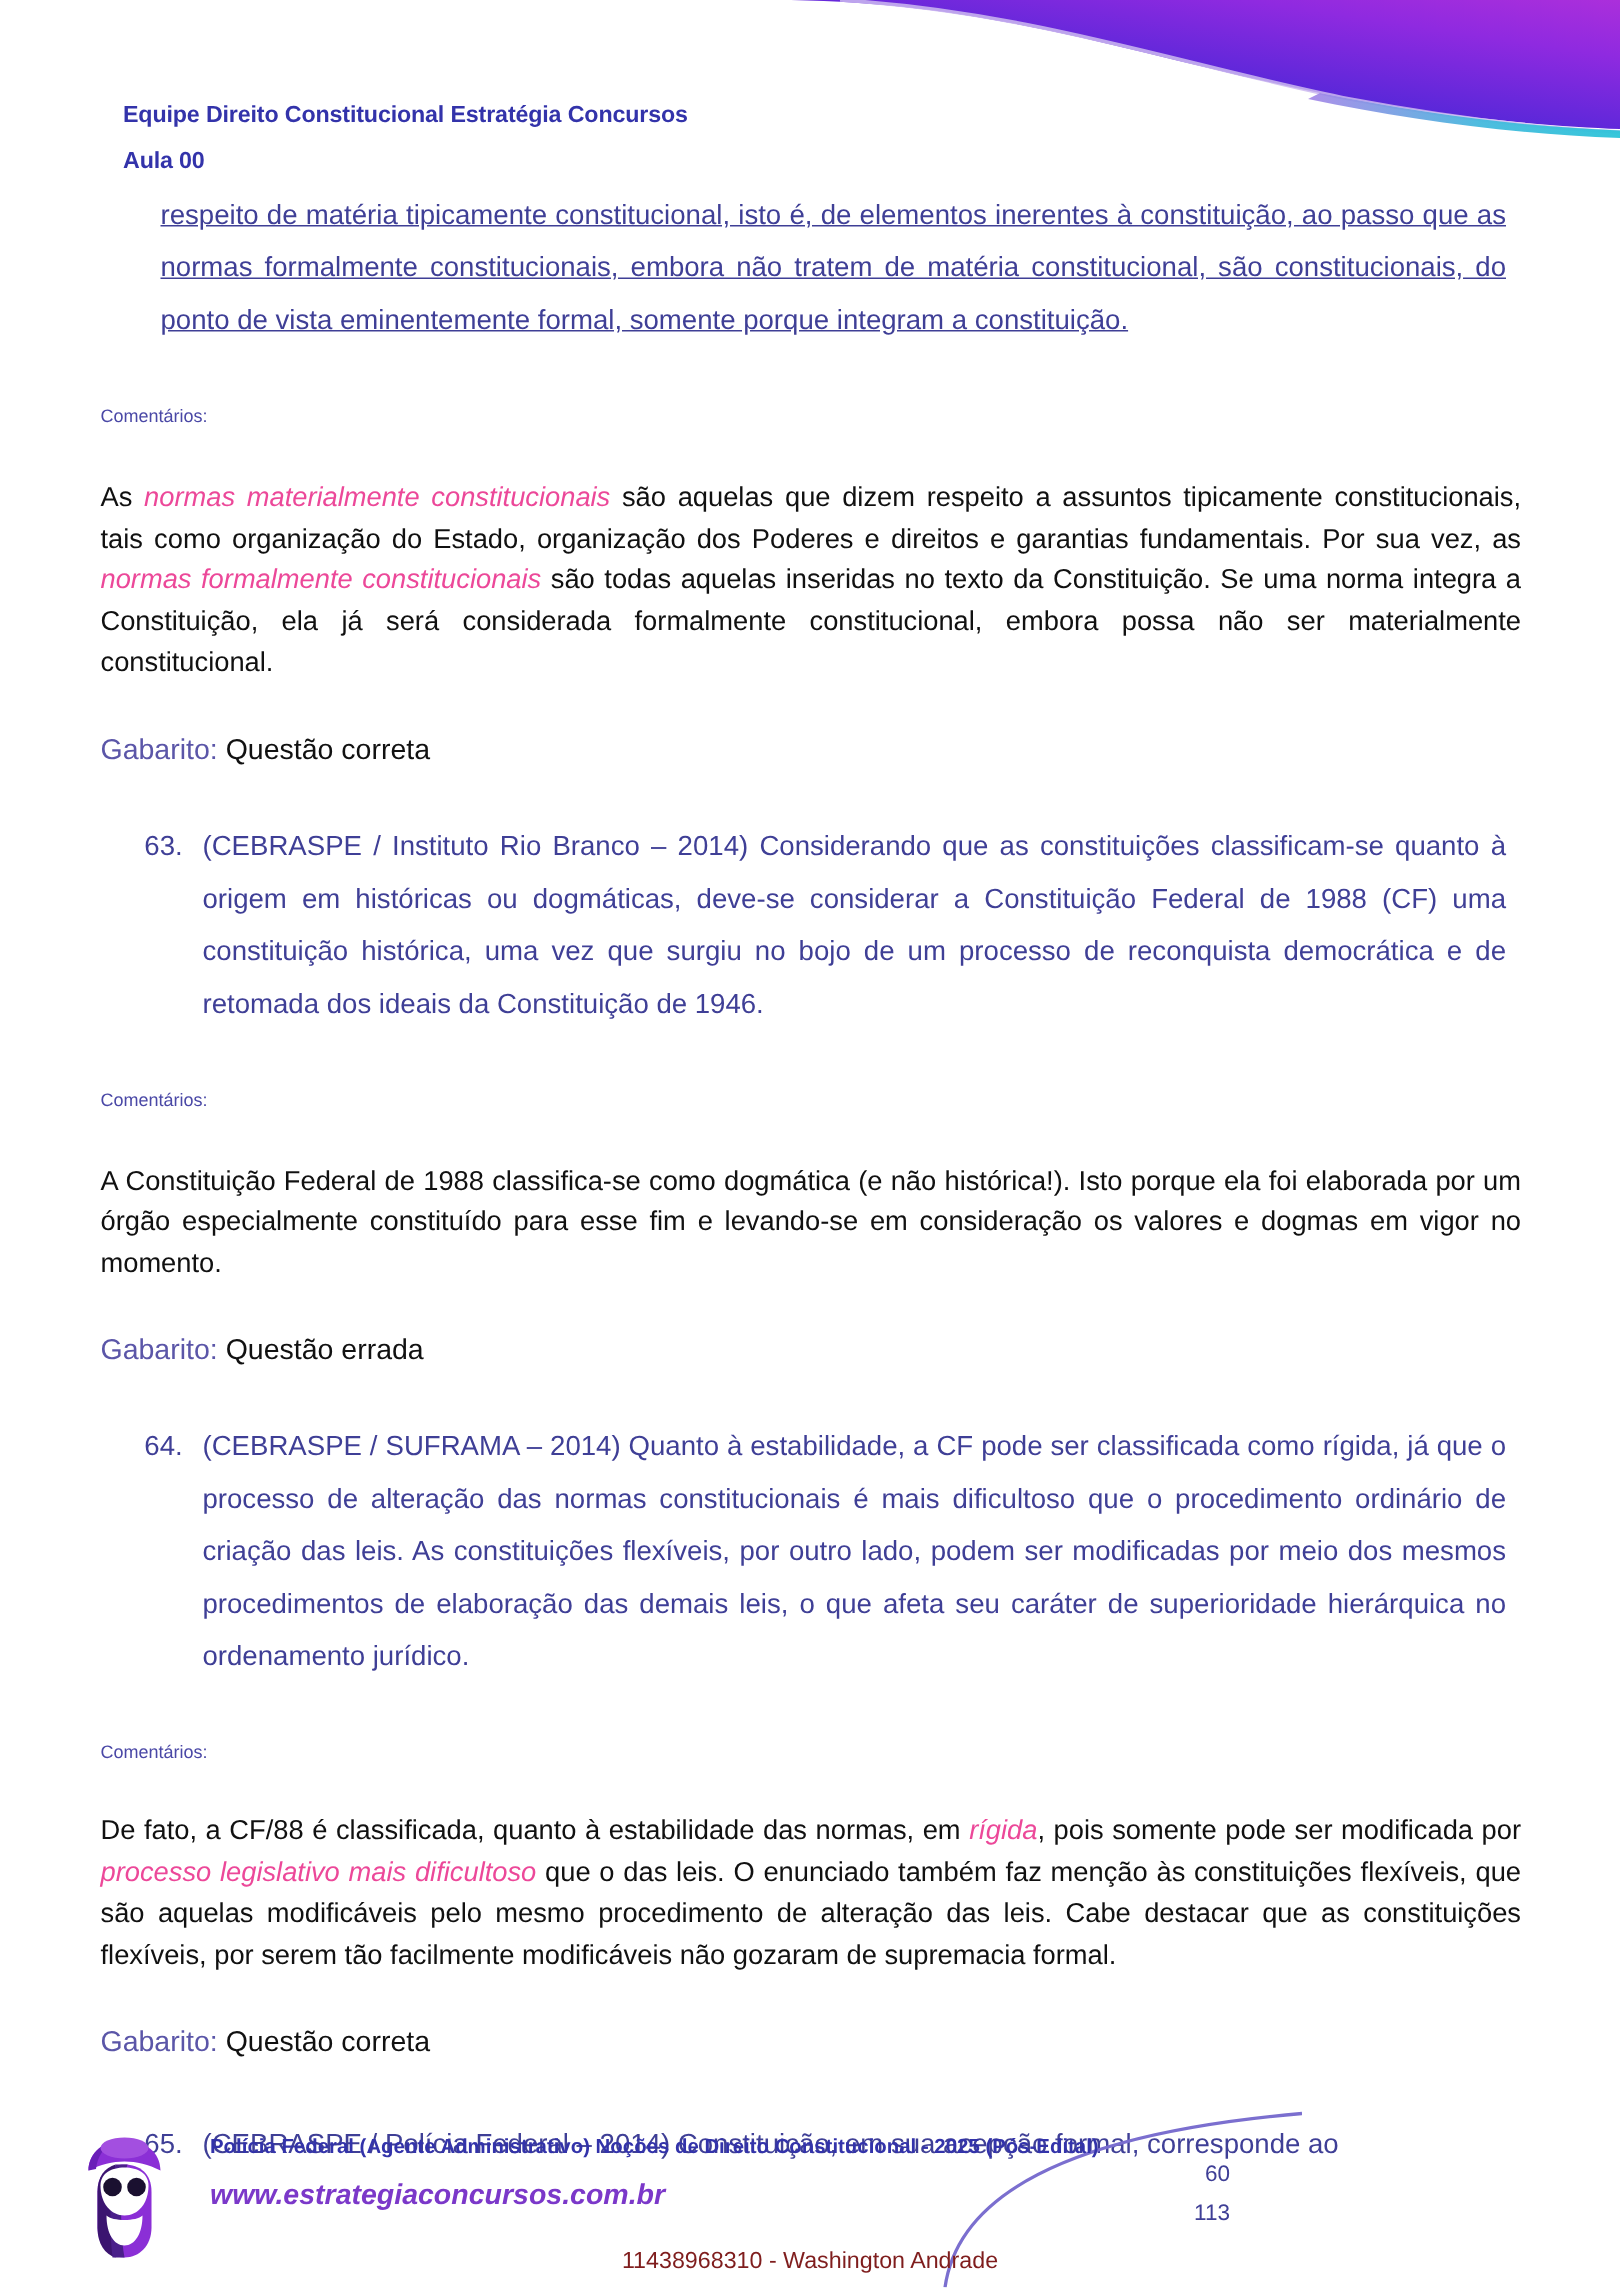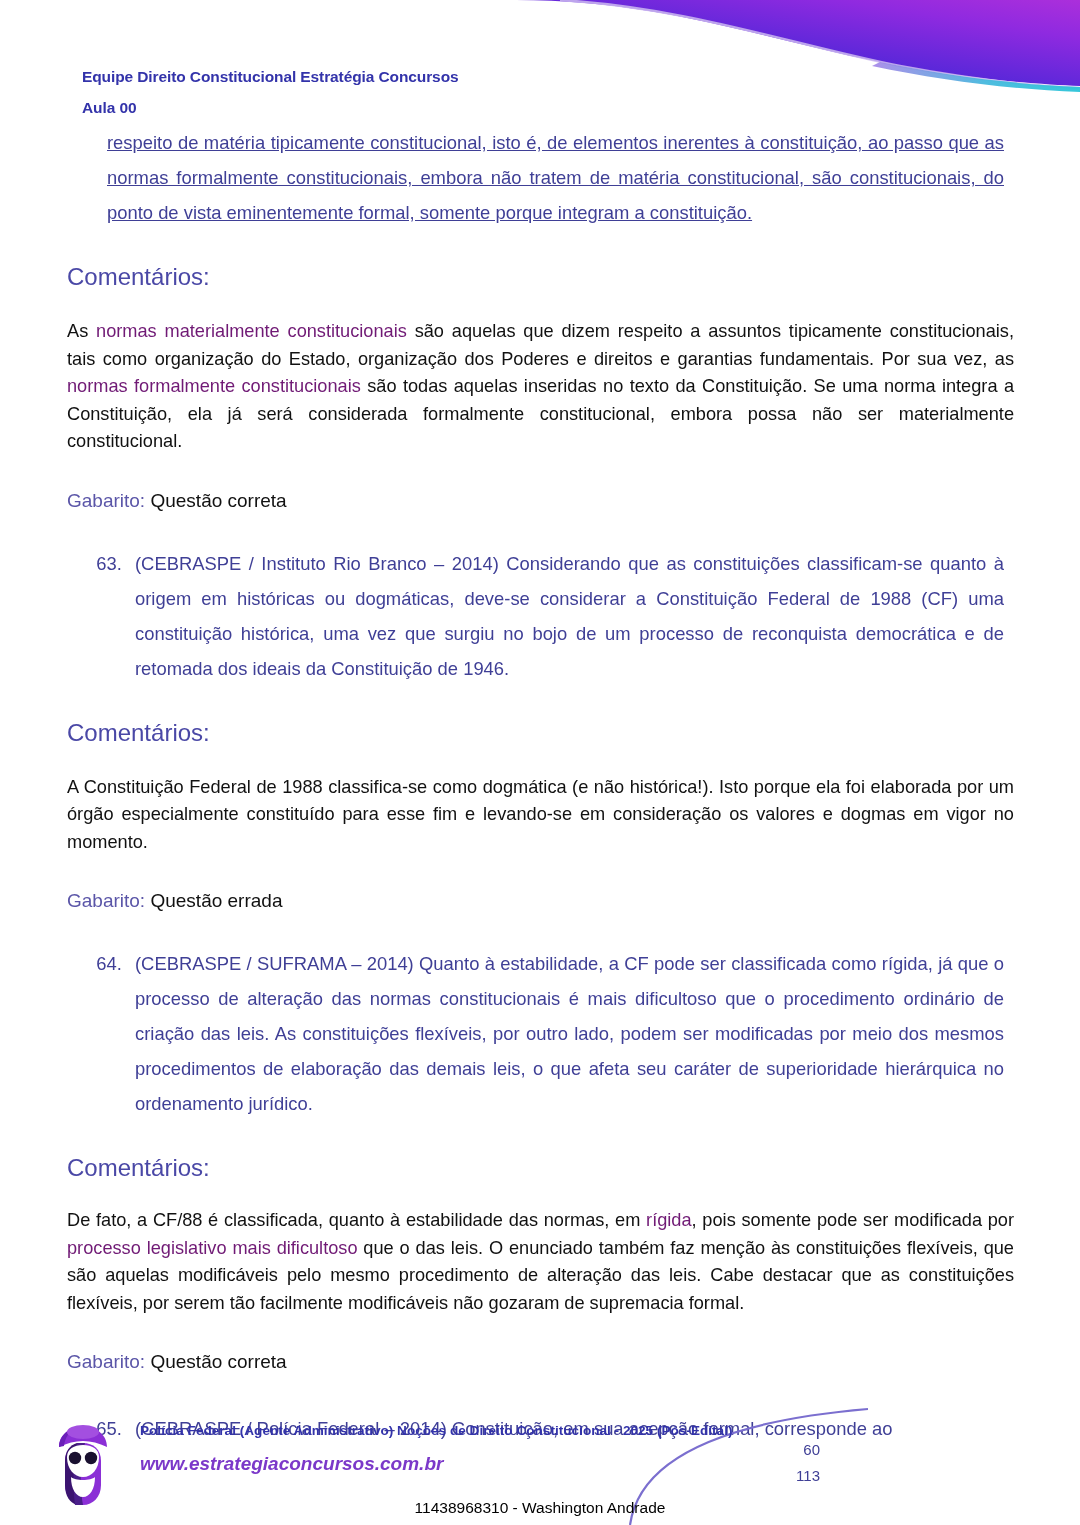--- a/index.html
+++ b/index.html
@@ -73,21 +73,21 @@
     text-justify: inter-word;
     padding-left: 40px;
     padding-right: 13px;
     margin-top: 15px;
     text-decoration: underline;
   }
 
   
   .label-comentarios {
     color: #4a48a6;
-    font-size: 24px;
+    font-size: 12px;
     line-height: 30px;
     margin-top: 32px;
   }
   .gabarito {
     font-size: 19px;
     line-height: 30px;
     margin-top: 30px;
     color: #111111;
   }
   .gabarito .lbl {
@@ -99,21 +99,22 @@
     color: #111111;
     font-size: 18.2px;
     line-height: 27.5px;
     text-align: justify;
     text-justify: inter-word;
     margin-top: 26px;
     padding-right: 3px;
   }
   .body-text.tight { margin-top: 24px; }
   .hl {
-    color: #701a75;
+    color: #ec4899;
+    font-style: italic;
   }
 
   
   .question {
     color: #3f3f96;
     font-size: 18.4px;
     line-height: 35px;
     text-align: justify;
     text-justify: inter-word;
     margin-top: 30px;
@@ -190,21 +191,21 @@
     color: #3f3f96;
     font-size: 15px;
     line-height: 26px;
   }
   .watermark {
     position: absolute;
     left: 0;
     bottom: 8px;
     width: 1080px;
     text-align: center;
-    color: #000000;
+    color: #7f1d1d;
     font-size: 15.5px;
     z-index: 4;
   }
 </style>
 </head>
 <body>
 
 <div class="page-header">
   <svg class="header-wave" viewBox="0 0 1080 110" preserveAspectRatio="none" xmlns="http://www.w3.org/2000/svg">
     <defs>

